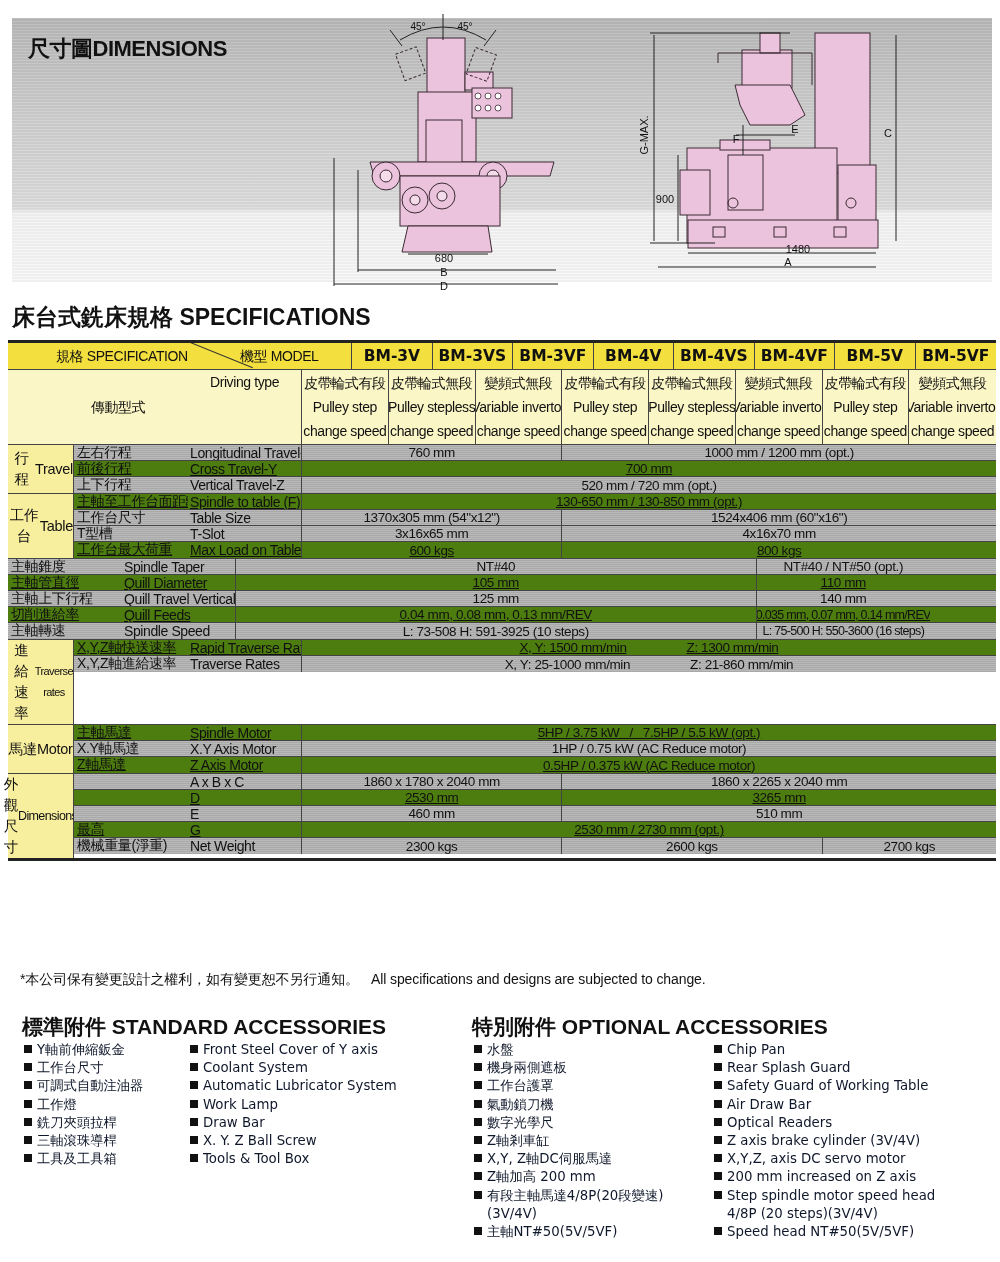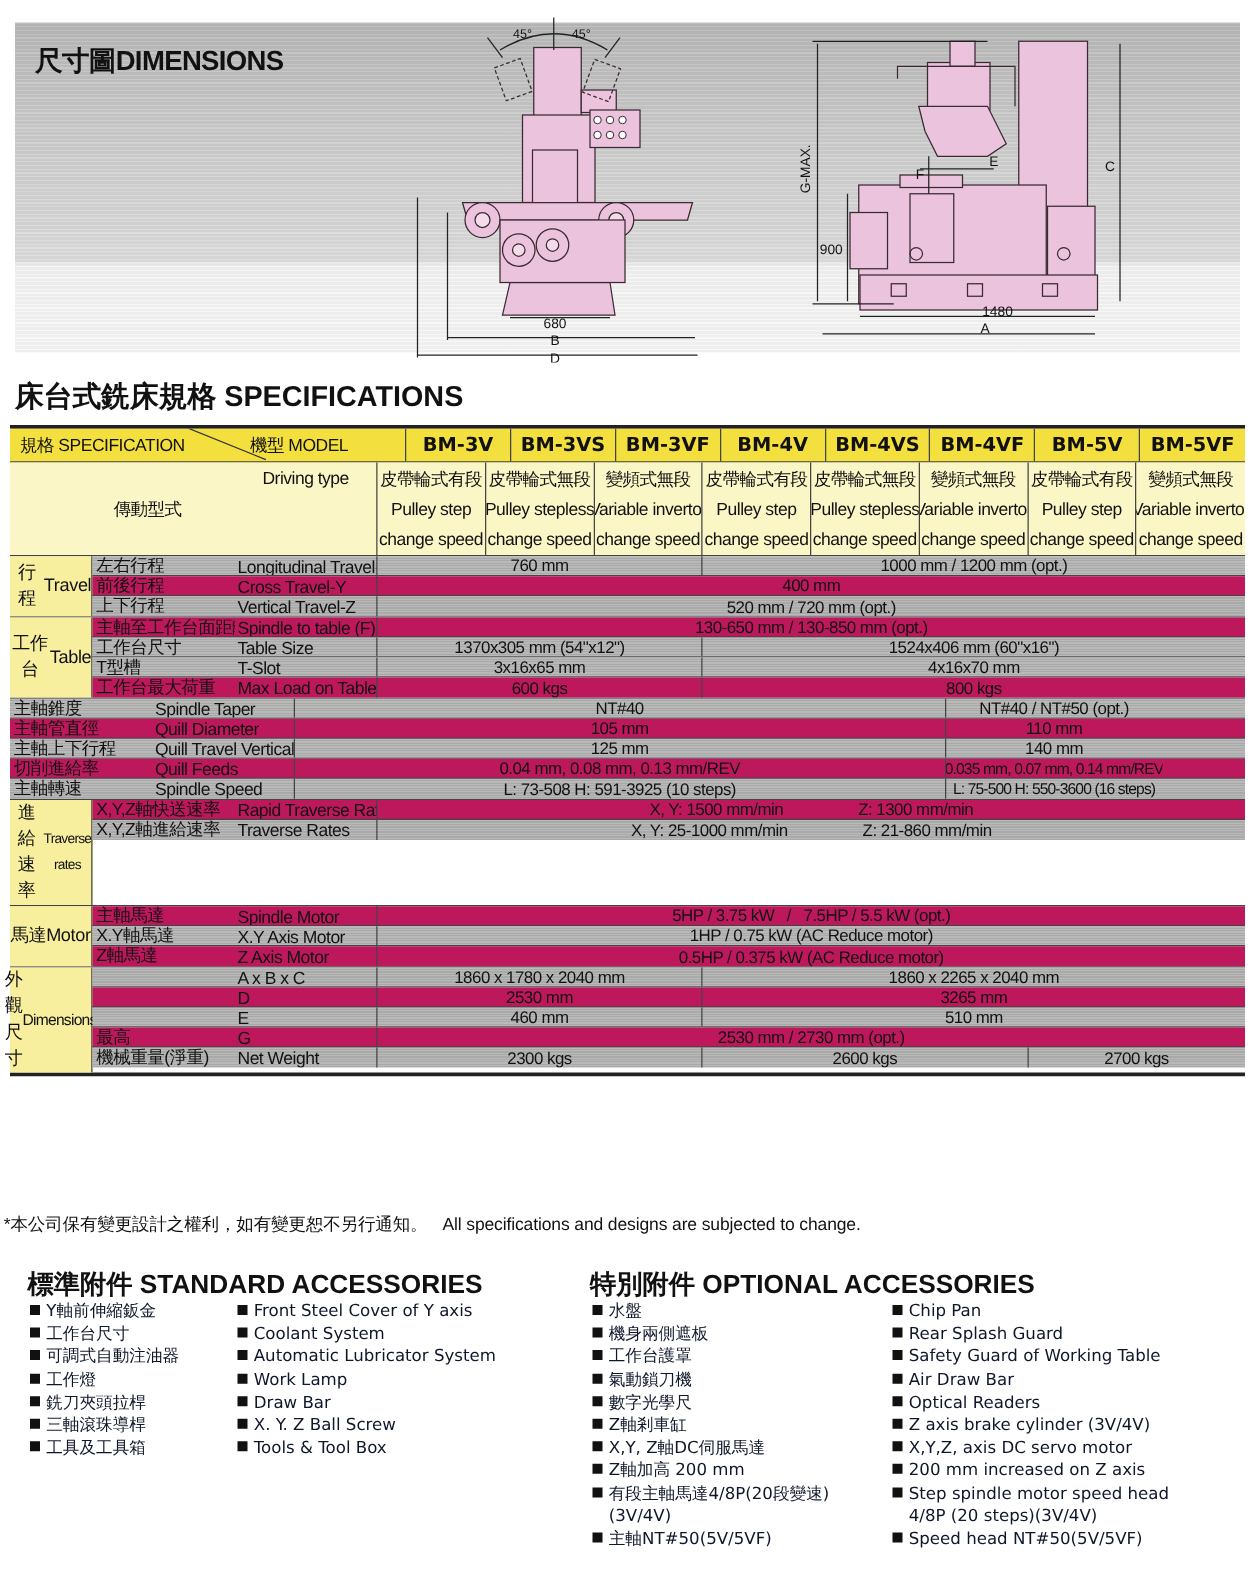--- a/index.html
+++ b/index.html
@@ -35,21 +35,21 @@
   .row:last-child { border-bottom: none; }
   .cell {
     display: flex; align-items: center; justify-content: center;
     font-family: "Liberation Sans", sans-serif; font-size: 13.5px; letter-spacing: -0.4px;
     white-space: nowrap; overflow: hidden; border-right: 1px solid #444;
   }
   .cell:last-child { border-right: none; }
   .row.hdr { height: 27px; background: #f3df3d; }
   .row.drv { height: 75px; background: #fbf6c6; }
   .row.drv .cell { flex-direction: column; line-height: 24px; font-size: 14px; }
-  .hdr-spec { width: 328px; position: relative; justify-content: flex-start; font-size: 14px; }
+  .hdr-spec { width: 328px; position: relative; justify-content: flex-start; font-size: 14px; margin-left: 40px; }
   .hdr-spec .l { position: absolute; left: 8px; top: 5px; }
   .hdr-spec .r { position: absolute; left: 192px; top: 5px; }
   .hdr-spec .slash {
     position: absolute; left: 140px; top: -2px; width: 70px; height: 1px; background: #333;
     transform-origin: left top; transform: rotate(22deg);
   }
   .model { width: 86.75px; font-family: "DejaVu Sans", sans-serif; font-weight: 700; font-size: 15.5px; letter-spacing: 0; }
   .drv-zh { width: 180px; justify-content: center; font-size: 14px; padding-left: 40px; }
   .drv-en { width: 114px; justify-content: flex-start; font-size: 14px; }
 
@@ -57,34 +57,34 @@
   .group-label {
     width: 66px; background: #f7ee9e; border-right: 1px solid #444;
     display: flex; flex-direction: row; align-items: center; justify-content: center;
     font-size: 14.5px; line-height: 21px; text-align: center; letter-spacing: -0.3px;
   }
   .group-label .sm { font-size: 11px; letter-spacing: -0.6px; }
   .group-rows { flex: 1; }
   .srow { display: flex; height: 16px; border-bottom: 1px solid #444; }
   .srow:last-child { border-bottom: none; }
   .srow.g { background: repeating-linear-gradient(to bottom, #b9b9b9 0 1px, #a9a9a9 1px 2px); }
-  .srow.w { background: #be185d; }
+  .srow.w { background: #4d7c0f; text-decoration: underline; }
   .zh { width: 114px; justify-content: flex-start; padding-left: 3px; border-right: none; font-size: 14px; }
   .en { width: 114px; justify-content: flex-start; padding-left: 2px; font-size: 14px; }
   .v1 { width: 86.75px; }
   .span2 { width: 173.5px; }
   .span3 { width: 260.25px; }
   .span5 { width: 433.75px; }
   .span6 { width: 520.5px; }
   .span8 { width: 694px; }
   .gap { display:inline-block; width: 60px; }
   .feat { font-size: 12.5px; letter-spacing: -0.7px; }
 
   .note {
-    position: absolute; left: 3px; top: 971px; font-size: 14px; color: #111; letter-spacing: -0.1px;
+    position: absolute; left: 20px; top: 971px; font-size: 14px; color: #111; letter-spacing: -0.1px;
   }
   .note .en-note { margin-left: 12px; }
 
   
   .acc-title { position: absolute; font-size: 21px; font-weight: 700; color: #111; }
   .acc-list { position: absolute; list-style: none; }
   .acc-list li {
     font-family: "DejaVu Sans", sans-serif; font-size: 13.3px; line-height: 18.2px; color: #0f172a;
     white-space: nowrap; letter-spacing: 0;
   }
@@ -268,21 +268,21 @@
     <div class="group-rows">
       <div class="srow g">
         <div class="cell zh">左右行程</div>
         <div class="cell en">Longitudinal Travel-X</div>
         <div class="cell span3">760 mm</div>
         <div class="cell span5">1000 mm / 1200 mm (opt.)</div>
       </div>
       <div class="srow w">
         <div class="cell zh">前後行程</div>
         <div class="cell en">Cross Travel-Y</div>
-        <div class="cell span8">400 mm</div>
+        <div class="cell span8">700 mm</div>
       </div>
       <div class="srow g">
         <div class="cell zh">上下行程</div>
         <div class="cell en">Vertical Travel-Z</div>
         <div class="cell span8">520 mm / 720 mm (opt.)</div>
       </div>
     </div>
   </div>
 
   <div class="group-block">

